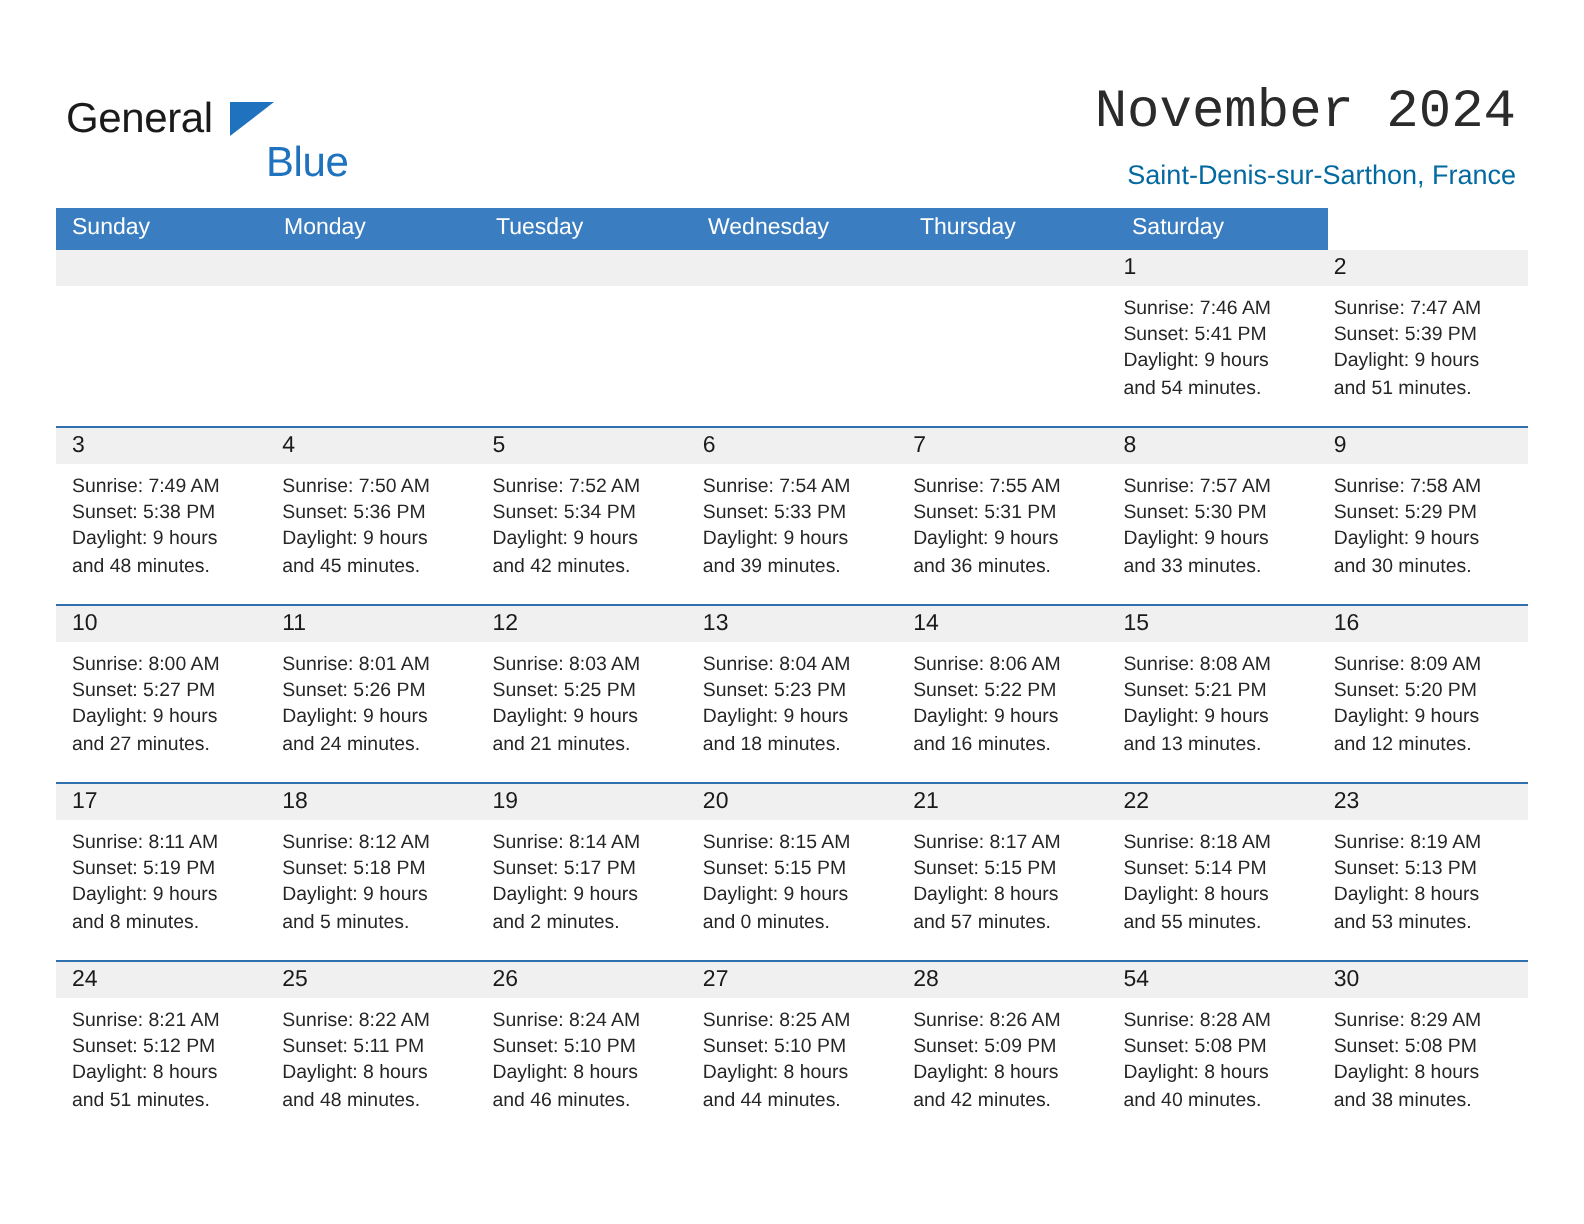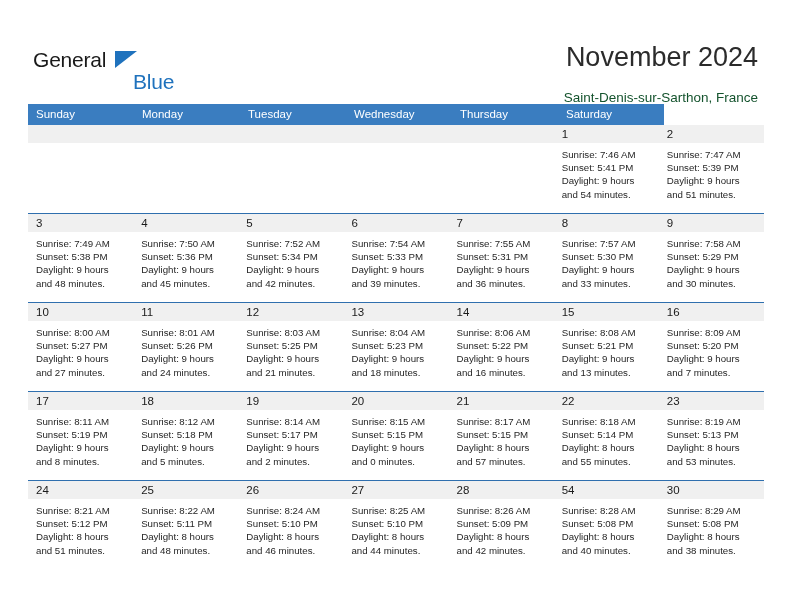--- a/index.html
+++ b/index.html
@@ -70,26 +70,27 @@
     position: absolute;
     right: 34px;
     top: 28px;
     text-align: right;
   }
   .cal-title {
     font-size: 27px;
     color: #2b2b2b;
     line-height: 34px;
     white-space: nowrap;
+    font-family: Liberation Mono, monospace;
   }
   .cal-subtitle {
     font-size: 13.5px;
-    color: #14532d;
+    color: #0369a1;
     line-height: 20px;
-    margin-top: 14px;
+    margin-top: 4px;
     white-space: nowrap;
   }
 
   
   .calendar {
     position: absolute;
     left: 28px;
     top: 104px;
     width: 736px;
   }
@@ -330,21 +331,21 @@
               <div>Daylight: 9 hours</div>
               <div>and 13 minutes.</div>
             </div>
           </div>
           <div class="day-cell">
             <span class="daynum">16</span>
             <div class="day-info">
               <div>Sunrise: 8:09 AM</div>
               <div>Sunset: 5:20 PM</div>
               <div>Daylight: 9 hours</div>
-              <div>and 7 minutes.</div>
+              <div>and 12 minutes.</div>
             </div>
           </div>
         </div>
         <div class="week-row">
           <div class="day-cell">
             <span class="daynum">17</span>
             <div class="day-info">
               <div>Sunrise: 8:11 AM</div>
               <div>Sunset: 5:19 PM</div>
               <div>Daylight: 9 hours</div>

